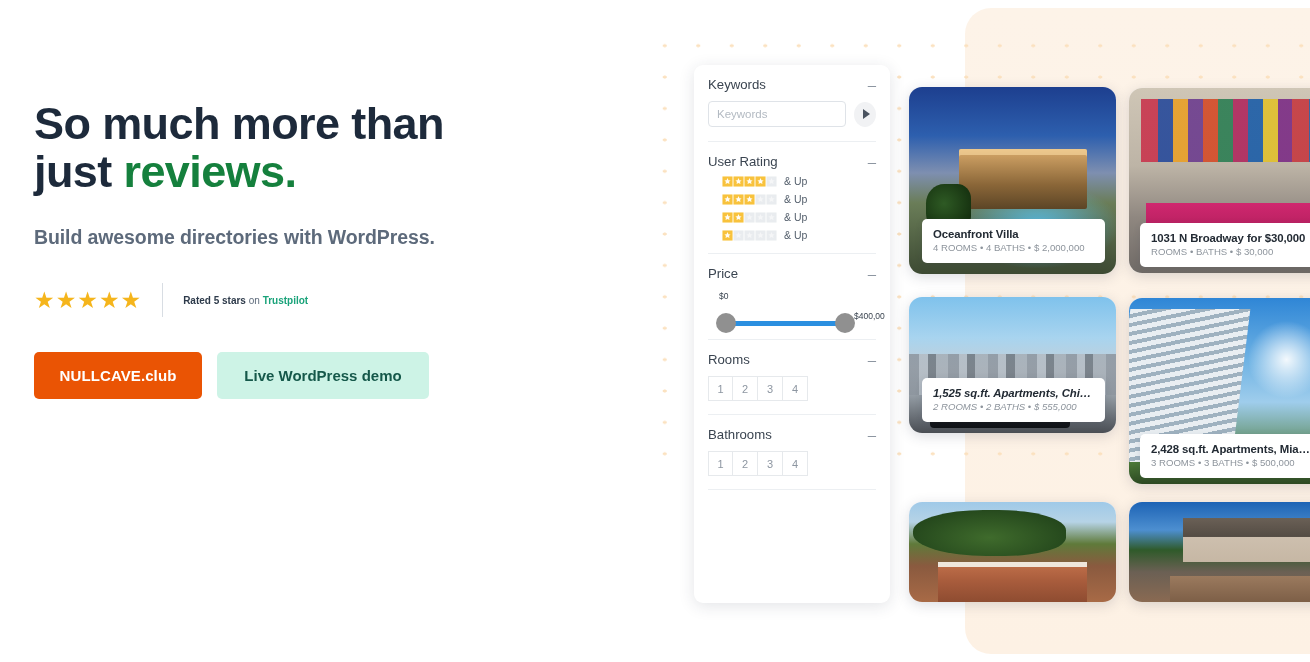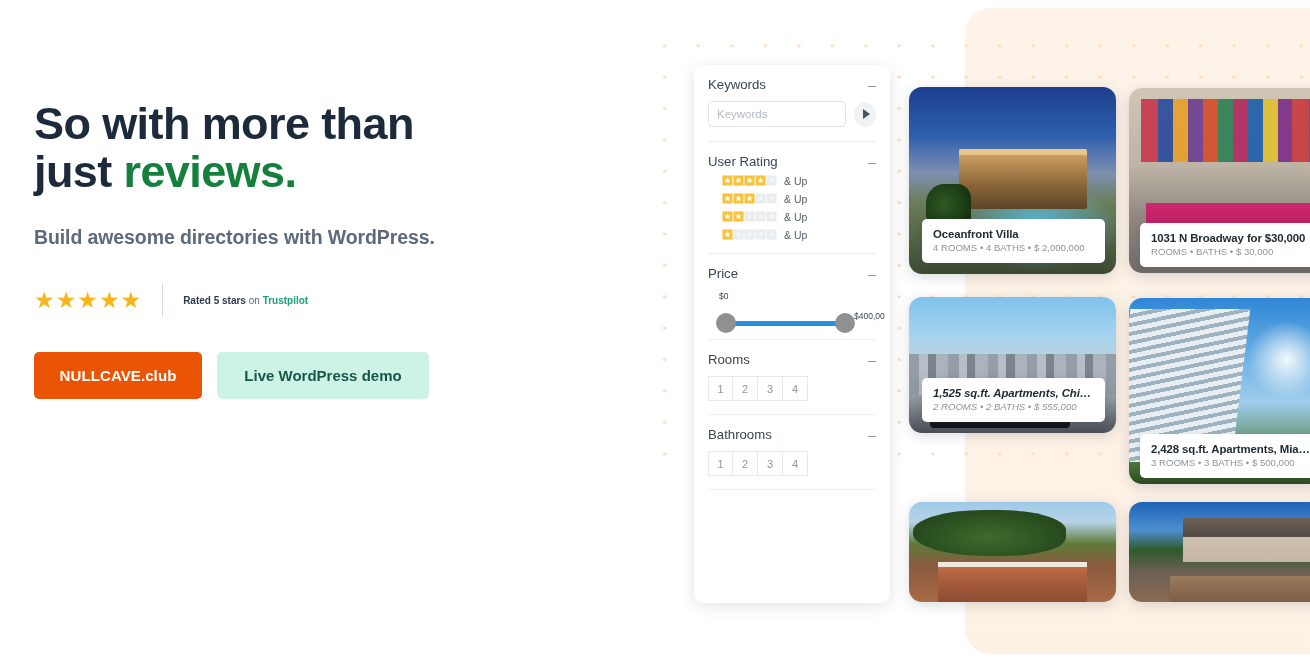--- a/index.html
+++ b/index.html
@@ -95,21 +95,21 @@
   .kw-btn {
     width:25px; height:25px; border-radius:50%; background:#f1f2f4;
     border:none; cursor:pointer; display:flex; align-items:center; justify-content:center;
   }
   .kw-btn .tri {
     width:0; height:0; border-left:7px solid #4a5360;
     border-top:5px solid transparent; border-bottom:5px solid transparent;
     margin-left:2px;
   }
 
-  .rate-row { display:flex; gap:4px; margin-top:6px; padding-left:14px; cursor:pointer; }
+  .rate-row { display:flex; align-items:center; gap:4px; margin-top:6px; padding-left:14px; cursor:pointer; }
   .rate-stars { display:flex; gap:0px; }
   .rs { width:11px; height:11px; display:block; }
   .rate-up { font-size:10.5px; color:#55606d; margin-left:3px; }
 
   .price-wrap { position:relative; height:46px; margin-top:10px; }
   .p-min { position:absolute; left:11px; top:0px; font-size:8.5px; color:#3a4450; }
   .p-max { position:absolute; left:146px; top:20px; font-size:8.5px; color:#3a4450; }
   .p-track { position:absolute; left:16px; top:30px; width:123px; height:5px; background:#2b8fe0; border-radius:3px; }
   .p-knob { position:absolute; width:20px; height:20px; border-radius:50%; background:#909090; top:22px; }
   .p-knob.l { left:8px; }
@@ -228,21 +228,21 @@
 <body>
 
 <div class="page">
 
   <div class="cream-shape"></div>
   <div class="dots"></div>
 
   <div class="hero">
 
     <div class="headline">
-      <span>So with more than</span><br>
+      <span>So much more than</span><br>
       <span>just </span><span class="teal">reviews.</span>
     </div>
 
     <div class="subline">Build awesome directories with WordPress.</div>
 
     <div class="rating-row">
       <div class="stars">
         <span class="st">★</span>
         <span class="st">★</span>
         <span class="st">★</span>

